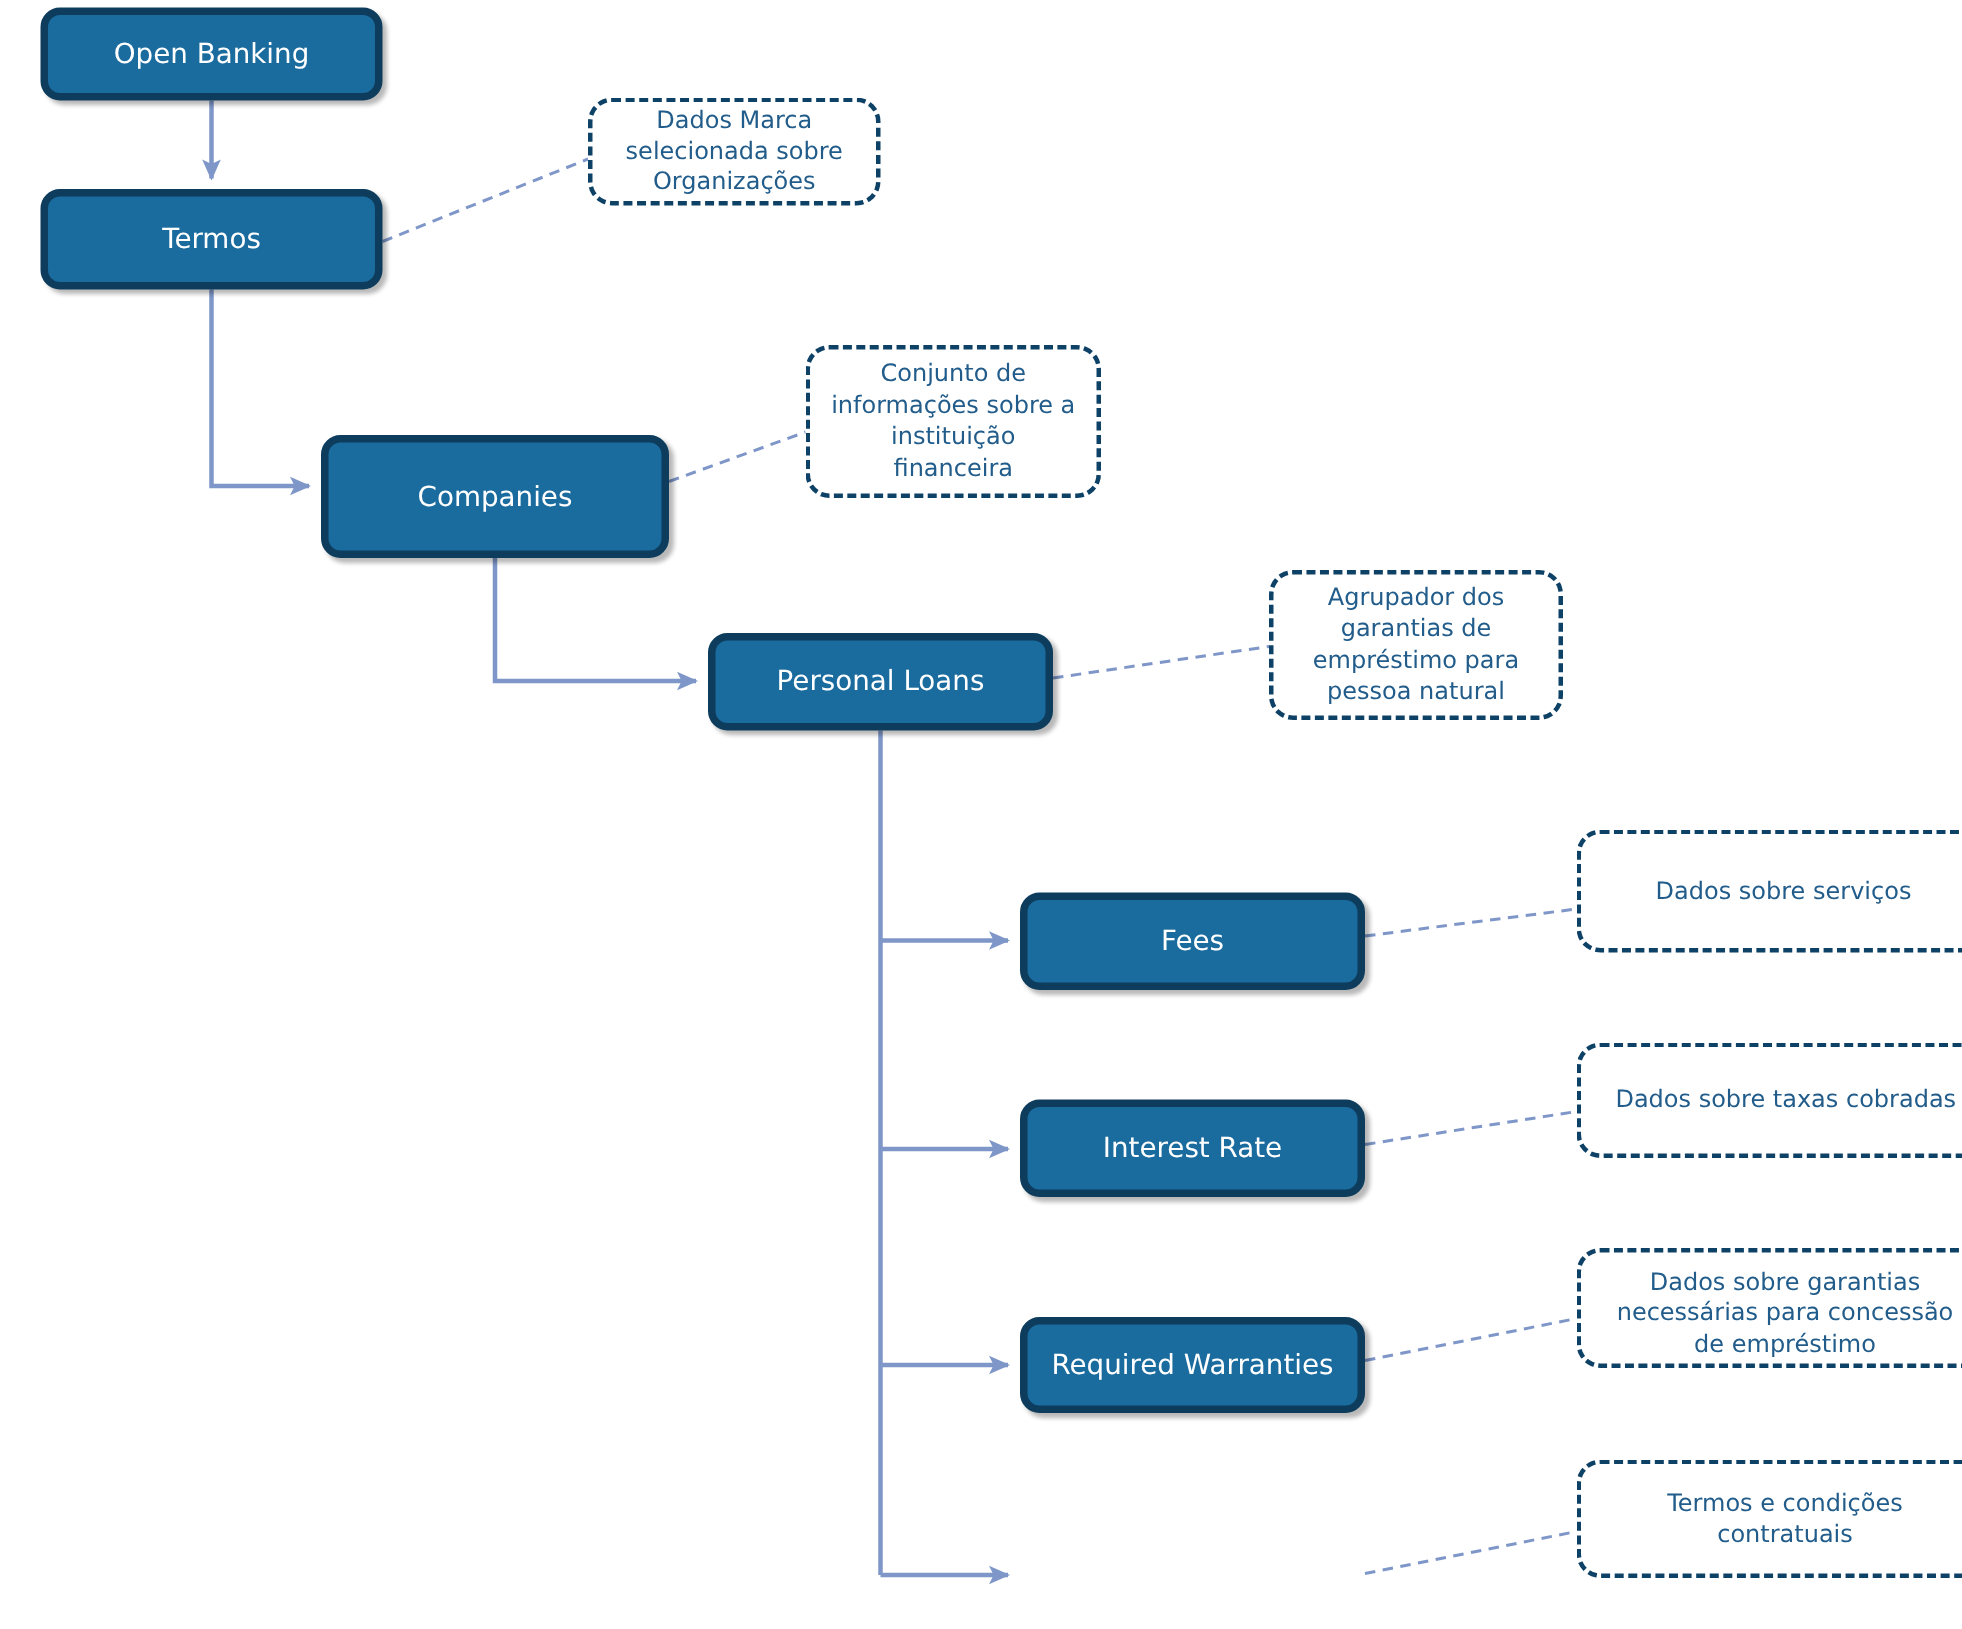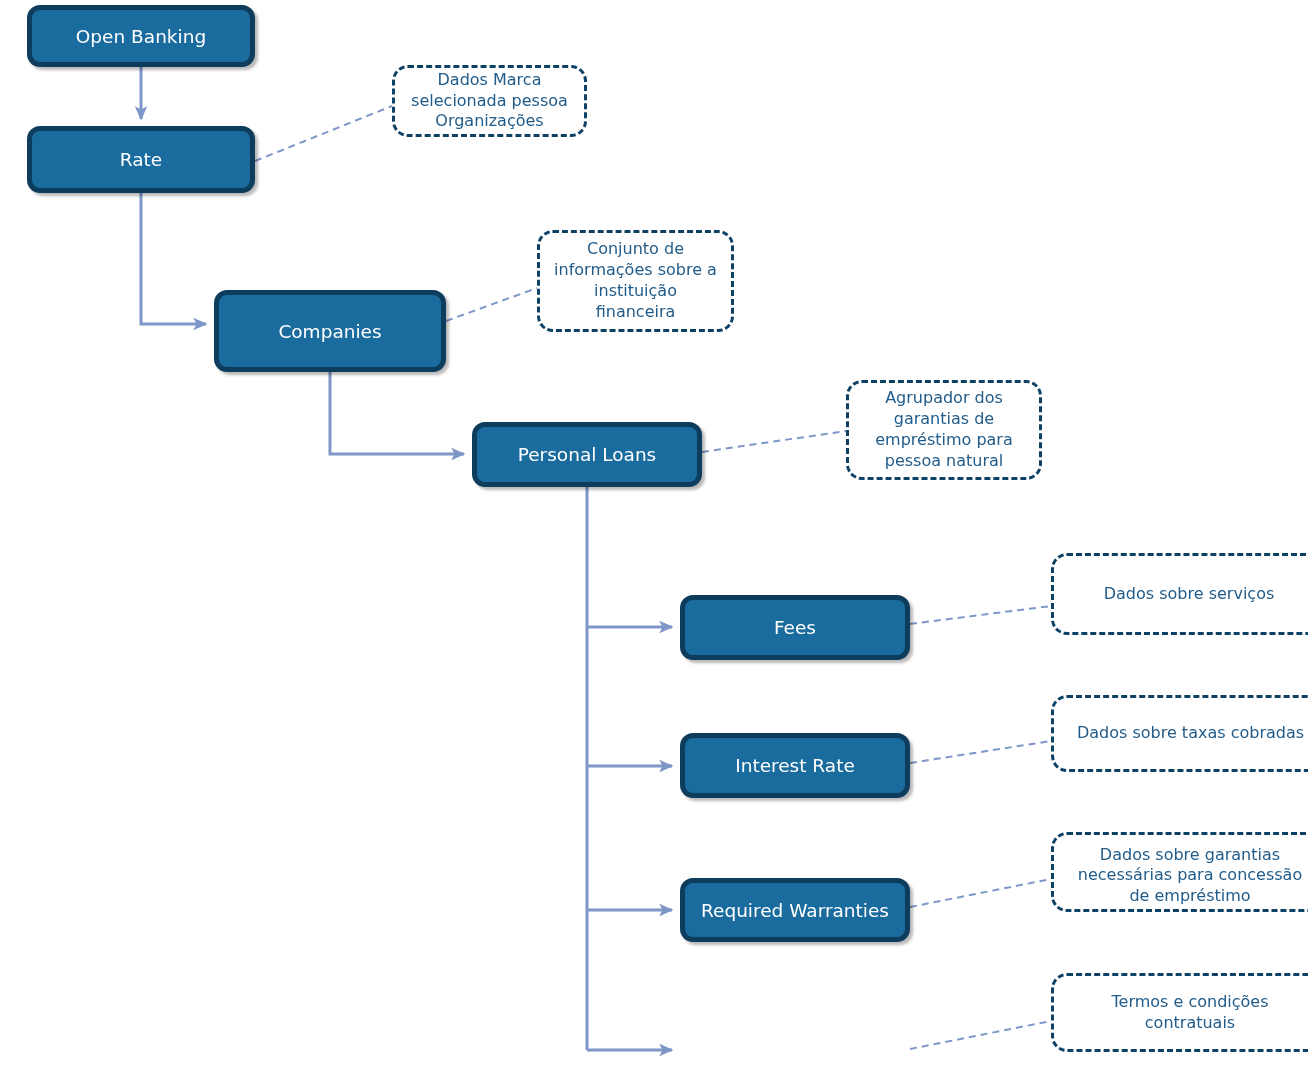--- a/index.html
+++ b/index.html
@@ -112,41 +112,41 @@
     <path class="notelink" d="M886,624 L1027,606"></path>
     <path class="notelink" d="M886,763 L1027,741"></path>
     <path class="notelink" d="M886,907 L1027,879"></path>
     <path class="notelink" d="M886,1049 L1027,1021"></path>
   </svg>
 
   <div class="node" id="node-open-banking">
     <span>Open Banking</span>
   </div>
   <div class="node" id="node-brand">
-    <span>Rate</span>
+    <span>Termos</span>
   </div>
   <div class="node" id="node-companies">
     <span>Companies</span>
   </div>
   <div class="node" id="node-personal-loans">
     <span>Personal Loans</span>
   </div>
   <div class="node" id="node-fees">
     <span>Fees</span>
   </div>
   <div class="node" id="node-interest-rate">
     <span>Interest Rate</span>
   </div>
   <div class="node" id="node-required-warranties">
     <span>Required Warranties</span>
   </div>
 
   <div class="note" id="note-brand">
     <span>Dados Marca
-selecionada pessoa
+selecionada sobre
 Organizações</span>
   </div>
   <div class="note" id="note-companies">
     <span>Conjunto de
 informações sobre a
 instituição
 financeira</span>
   </div>
   <div class="note" id="note-personal-loans">
     <span>Agrupador dos

